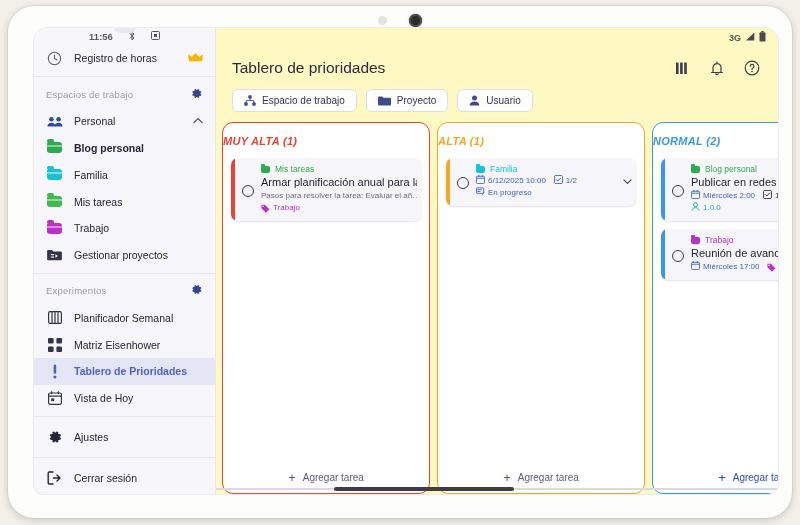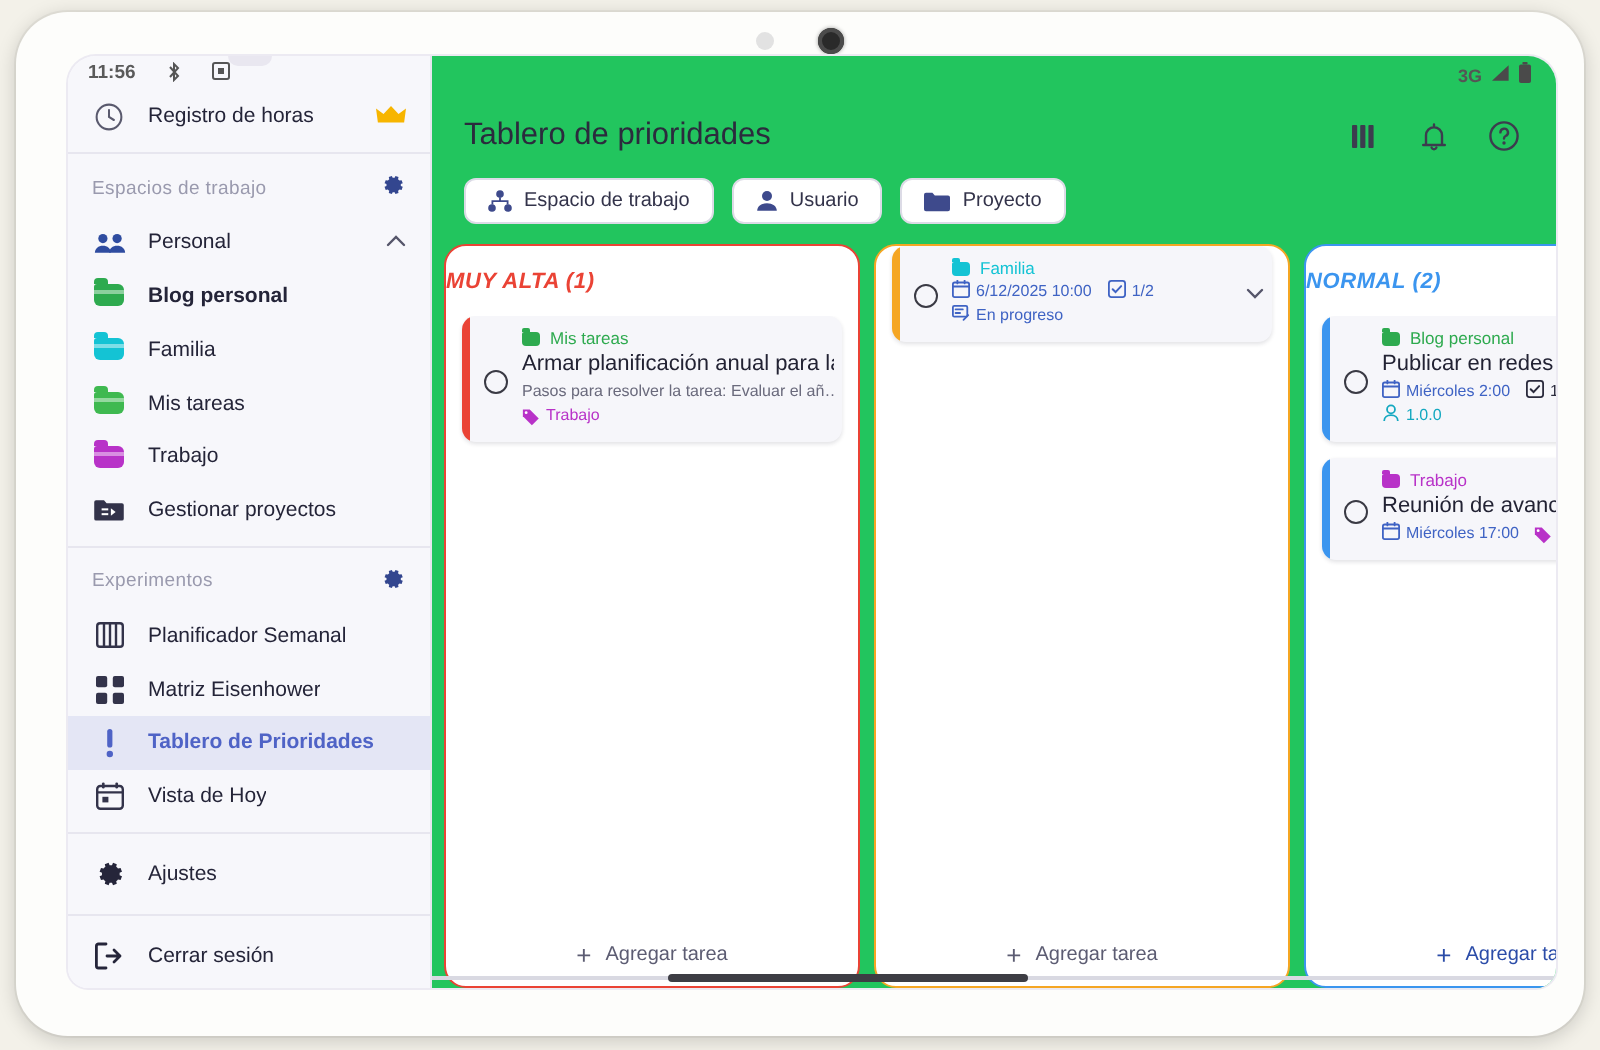--- a/index.html
+++ b/index.html
@@ -44,20 +44,21 @@
     background: #f7f7fb;
     border-right: 1px solid #e7e6ef;
     display: flex; flex-direction: column;
     flex: 0 0 182px;
   }
   .statusbar {
     height: 19px; display: flex; align-items: center;
     padding: 0 10px; gap: 15px;
     font-size: 9.5px; color: #5a5a5a; font-weight: bold;
     position: relative;
+    justify-content: center;
   }
   .notch {
     position: absolute; left: 50%; transform: translateX(-50%); top: 0;
     width: 22px; height: 5px; background: #e9e7f0;
     border-radius: 0 0 6px 6px;
   }
   .sb-ico { font-size: 9px; letter-spacing: -1px; }
 
   .side-row {
     display: flex; align-items: center; gap: 11px;
@@ -79,21 +80,21 @@
   .folder { width: 15px; height: 11px; border-radius: 1.5px 3px 3px 3px; position: relative; }
   .folder::before { content: ""; position: absolute; left: 0; top: -3px;
     width: 7px; height: 3px; border-radius: 2px 2px 0 0; background: inherit; }
   .folder::after { content: ""; position: absolute; left: 0; top: 3px;
     width: 100%; height: 2px; background: rgba(255,255,255,.45); }
   .crown { color: #f5b914; font-size: 13px; margin-left: auto; }
   .chev { margin-left: auto; color: #5a5a72; font-size: 9px; }
 
   
   #main { flex: 1; display: flex; flex-direction: column; min-width: 0;
-          background: #22c55e; }
+          background: #fef9c3; }
   #topbar { height: 19px; display: flex; align-items: center; justify-content: flex-end;
             padding: 0 12px; gap: 4px; font-size: 9px; color: #555; font-weight: bold; }
   #header {
     display: flex; align-items: center; padding: 4px 18px 0 16px; height: 38px;
   }
   #page-title { font-size: 15.5px; color: #2b2b3d; font-weight: normal; }
   #header-icons { margin-left: auto; display: flex; align-items: center; gap: 20px; }
   .hicon { color: #4a4a5e; display: flex; align-items: center; }
 
   #chips { display: flex; gap: 9px; padding: 4px 16px 10px 16px; }
@@ -413,34 +414,34 @@
                 <circle cx="6" cy="2" r="1.9" fill="#3e4a8c"></circle>
                 <circle cx="2" cy="9" r="1.9" fill="#3e4a8c"></circle>
                 <circle cx="10" cy="9" r="1.9" fill="#3e4a8c"></circle>
                 <path d="M6 3.6v2M6 5.6H2.2v1.6M6 5.6h3.8v1.6" fill="none" stroke="#3e4a8c" stroke-width=".9"></path>
               </svg>
           </span>
           <span>Espacio de trabajo</span>
         </div>
         <div class="chip">
           <span class="chip-ico">
+            <svg width="13" height="10" viewBox="0 0 13 10">
+                <path d="M0 1.4A1 1 0 0 1 1 .4h3.2l1.2 1.4H12a1 1 0 0 1 1 1v5.8a1 1 0 0 1-1 1H1a1 1 0 0 1-1-1z" fill="#3e4a8c"></path>
+              </svg>
+          </span>
+          <span>Proyecto</span>
+        </div>
+        <div class="chip">
+          <span class="chip-ico">
             <svg width="11" height="11" viewBox="0 0 11 11">
                 <circle cx="5.5" cy="3" r="2.5" fill="#3e4a8c"></circle>
                 <path d="M0.6 10.4c0-2.4 2.2-3.8 4.9-3.8s4.9 1.4 4.9 3.8z" fill="#3e4a8c"></path>
               </svg>
           </span>
           <span>Usuario</span>
-        </div>
-        <div class="chip">
-          <span class="chip-ico">
-            <svg width="13" height="10" viewBox="0 0 13 10">
-                <path d="M0 1.4A1 1 0 0 1 1 .4h3.2l1.2 1.4H12a1 1 0 0 1 1 1v5.8a1 1 0 0 1-1 1H1a1 1 0 0 1-1-1z" fill="#3e4a8c"></path>
-              </svg>
-          </span>
-          <span>Proyecto</span>
         </div>
       </div>
 
       <div id="board">
 
         <div class="column" style="border-color:#ea4335">
           <div class="col-title" style="color:#ea4335">MUY ALTA (1)</div>
           <div class="col-body">
             <div class="card">
               <div class="card-stripe" style="background:#ea4335"></div>
@@ -468,20 +469,21 @@
           </div>
           <div class="col-foot">
             <div class="add-btn">
               <span class="plus">+</span>
               <span>Agregar tarea</span>
             </div>
           </div>
         </div>
 
         <div class="column" style="border-color:#f5a623">
+          <div class="col-title" style="color:#f5a623">ALTA (1)</div>
           <div class="col-body">
             <div class="card">
               <div class="card-stripe" style="background:#f5a623"></div>
               <div class="card-check">
                   <span class="circle"></span>
                 </div>
               <div class="card-main">
                 <div class="card-project" style="color:#14c3d4">
                   <span class="mini-folder" style="background:#14c3d4"></span>
                   <span>Familia</span>

